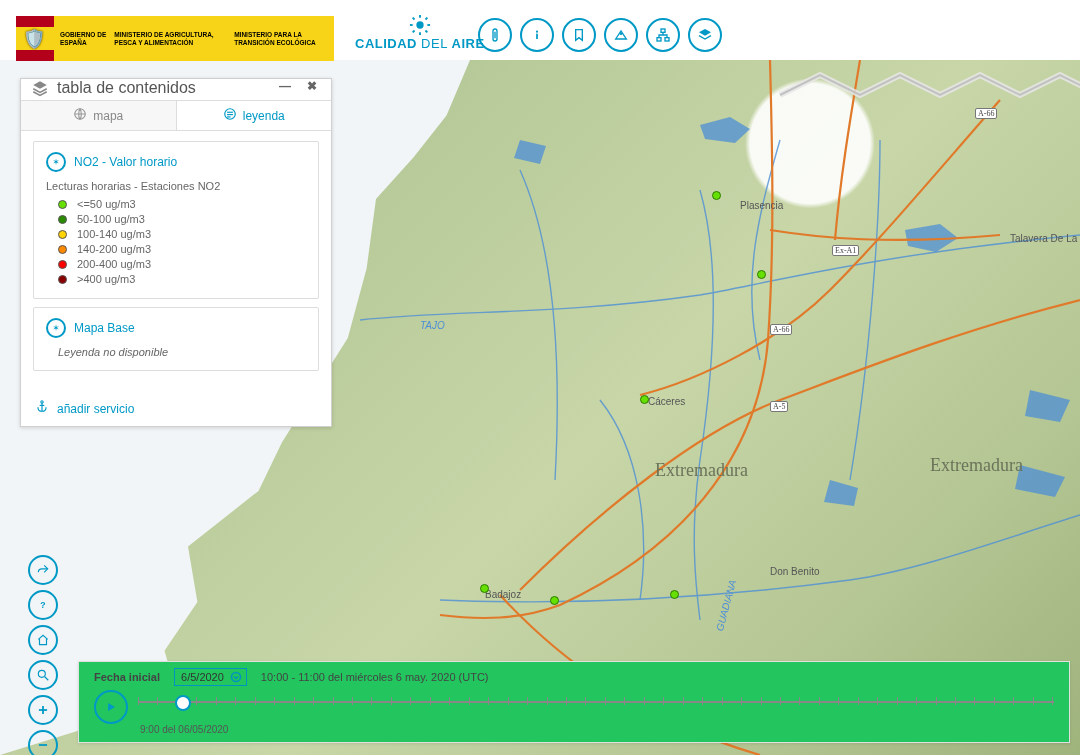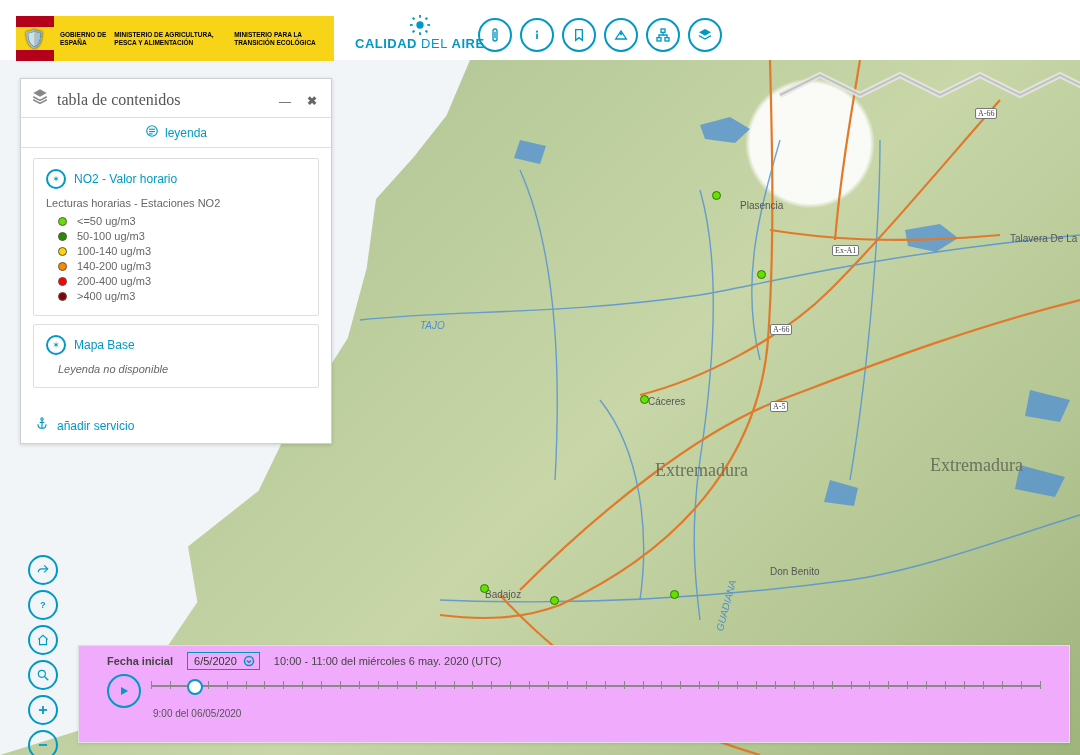--- a/index.html
+++ b/index.html
@@ -29,42 +29,42 @@
     background:#f2f5f7;
     clip-path:polygon(0 0,100% 0,95% 8%,88% 14%,80% 20%,78% 30%,74% 40%,60% 55%,55% 62%,40% 70%,42% 78%,35% 85%,38% 92%,0 100%);
   }
   .map svg.overlay{position:absolute;inset:0;width:100%;height:100%;}
   .station{position:absolute;width:7px;height:7px;border-radius:50%;background:#66e000;border:1px solid #2c7a00;}
   .city-label{position:absolute;font-size:10px;color:#555;white-space:nowrap;pointer-events:none;}
   .road-tag{position:absolute;font-size:8px;background:#fff;border:1px solid #777;border-radius:2px;padding:0 2px;color:#444;pointer-events:none;font-family:Liberation Serif, serif;}
   .region-label{position:absolute;font-size:18px;color:#6b735a;font-style:normal;pointer-events:none;font-family:Liberation Serif, serif;}
   
   .toc{position:absolute;left:20px;top:78px;width:310px;background:#fff;border:1px solid #d0d0d0;box-shadow:0 1px 4px rgba(0,0,0,.15);z-index:30;font-size:12px;color:#555;}
-  .toc-head{display:flex;align-items:flex-end;padding:8px 10px;gap:8px;font-family:Liberation Serif, serif;}
+  .toc-head{display:flex;align-items:flex-start;padding:0 10px;gap:8px;}
   .toc-head .stack-icon{color:#777;}
   .toc-title{flex:1;font-size:16px;color:#555;}
   .toc-head .ctrl{cursor:pointer;color:#666;font-weight:bold;padding:0 4px;}
   .toc-tabs{display:flex;border-top:1px solid #ddd;border-bottom:1px solid #ddd;}
   .toc-tab{flex:1;display:flex;align-items:center;justify-content:center;gap:6px;padding:6px 0;font-size:12px;color:#888;cursor:pointer;background:#f7f7f7;border-right:1px solid #ddd;}
   .toc-tab:last-child{border-right:none;}
   .toc-tab.active{background:#fff;color:#0099c6;}
   .toc-body{padding:10px 12px;}
   .layer-box{border:1px solid #ddd;border-radius:2px;padding:10px 12px;margin-bottom:8px;}
   .layer-name{display:flex;align-items:center;gap:8px;color:#0099c6;font-size:12px;margin-bottom:8px;}
   .ring-icon{width:16px;height:16px;border:2px solid #0099c6;border-radius:50%;display:inline-flex;align-items:center;justify-content:center;font-size:9px;color:#0099c6;flex:0 0 auto;}
   .legend-sub{font-size:11px;color:#666;margin:4px 0 6px;}
   .legend-item{display:flex;align-items:center;gap:10px;font-size:11px;color:#666;margin:3px 0 3px 12px;}
   .dot{width:7px;height:7px;border-radius:50%;border:1px solid #555;}
   .add-service{display:flex;align-items:flex-end;gap:8px;padding:10px 14px;color:#0099c6;cursor:pointer;font-size:12px;}
   
   .side-tools{position:absolute;left:28px;top:555px;display:flex;flex-direction:column;gap:5px;z-index:25;}
   .side-tools .sbtn{width:26px;height:26px;border:2px solid #0099c6;border-radius:50%;background:transparent;display:flex;align-items:center;justify-content:center;color:#0099c6;cursor:pointer;}
   .side-tools .sbtn svg{width:14px;height:14px;}
   
-  .timebar{position:absolute;left:78px;right:10px;bottom:12px;height:98px;background:#f0abfc;border:1px solid #e0e0e0;z-index:25;padding:6px 28px 4px;box-sizing:border-box;box-shadow:0 1px 3px rgba(0,0,0,.1);}
+  .timebar{position:absolute;left:78px;right:10px;bottom:12px;height:82px;background:#22c55e;border:1px solid #e0e0e0;z-index:25;padding:6px 15px 4px;box-sizing:border-box;box-shadow:0 1px 3px rgba(0,0,0,.1);}
   .tb-row1{display:flex;align-items:center;gap:14px;font-size:11px;color:#444;}
   .tb-label{font-weight:bold;}
   .date-field{border:1px solid #0094c0;padding:2px 22px 2px 6px;font-size:11px;color:#333;position:relative;cursor:pointer;}
   .date-field .chev{position:absolute;right:4px;top:2px;color:#0094c0;}
   .tb-range{font-size:11px;color:#444;}
   .tb-row2{display:flex;align-items:center;gap:10px;margin-top:4px;}
   .play{width:30px;height:30px;border:2px solid #0099c6;border-radius:50%;display:flex;align-items:center;justify-content:center;color:#0099c6;cursor:pointer;}
   .slider{flex:1;position:relative;height:28px;}
   .track{position:absolute;left:0;right:0;top:8px;height:2px;background:#888;}
   .ticks{position:absolute;left:0;right:0;top:4px;height:10px;display:flex;justify-content:space-between;}
@@ -220,20 +220,29 @@
           <path d="M12 3l9 5-9 5-9-5 9-5z"></path>
           <path d="M3 13l9 5 9-5" fill="none" stroke="#888" stroke-width="2"></path>
           <path d="M3 17l9 5 9-5" fill="none" stroke="#888" stroke-width="2"></path>
         </svg>
     </span>
     <div class="toc-title">tabla de contenidos</div>
     <span class="ctrl">—</span>
     <span class="ctrl">✖</span>
   </div>
   <div class="toc-tabs">
+    <div class="toc-tab">
+      <span>
+        <svg width="14" height="14" viewBox="0 0 24 24" fill="none" stroke="#999" stroke-width="2">
+            <circle cx="12" cy="12" r="9"></circle>
+            <path d="M3 12h18M12 3c3 3 3 15 0 18M12 3c-3 3-3 15 0 18"></path>
+          </svg>
+      </span>
+      <span>mapa</span>
+    </div>
     <div class="toc-tab active">
       <span>
         <svg width="14" height="14" viewBox="0 0 24 24" fill="none" stroke="#0099c6" stroke-width="2">
             <circle cx="12" cy="12" r="9"></circle>
             <line x1="7" y1="9" x2="17" y2="9"></line>
             <line x1="7" y1="13" x2="17" y2="13"></line>
             <line x1="7" y1="17" x2="13" y2="17"></line>
           </svg>
       </span>
       <span>leyenda</span>

